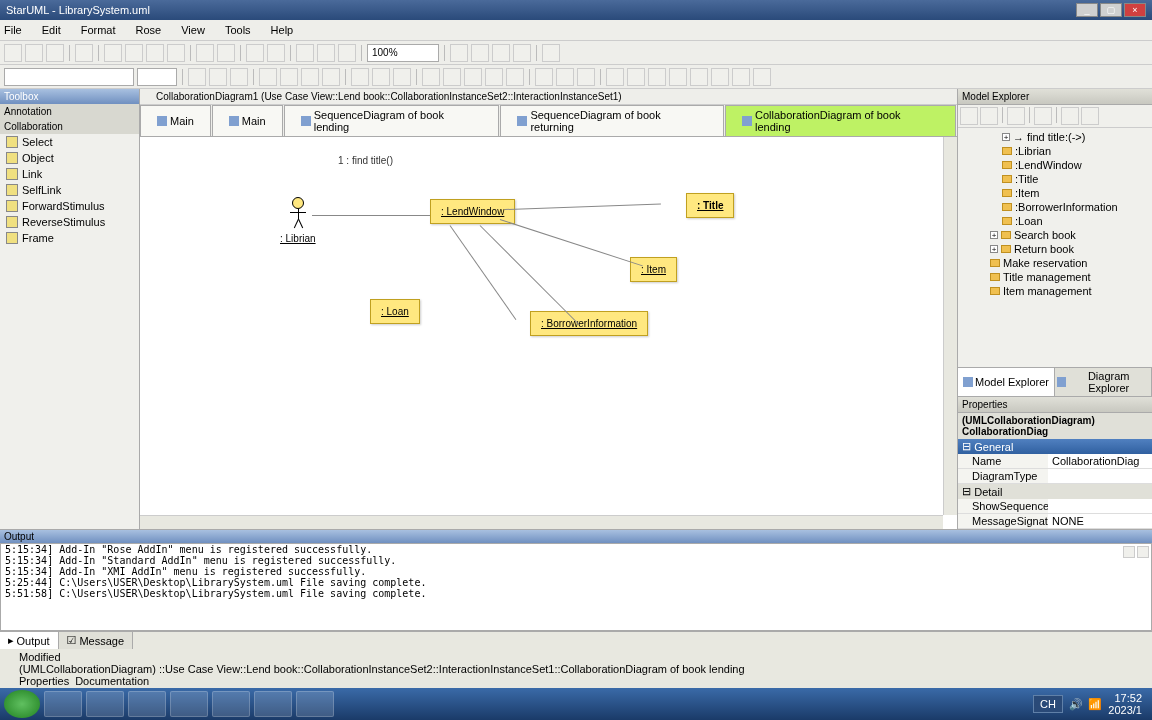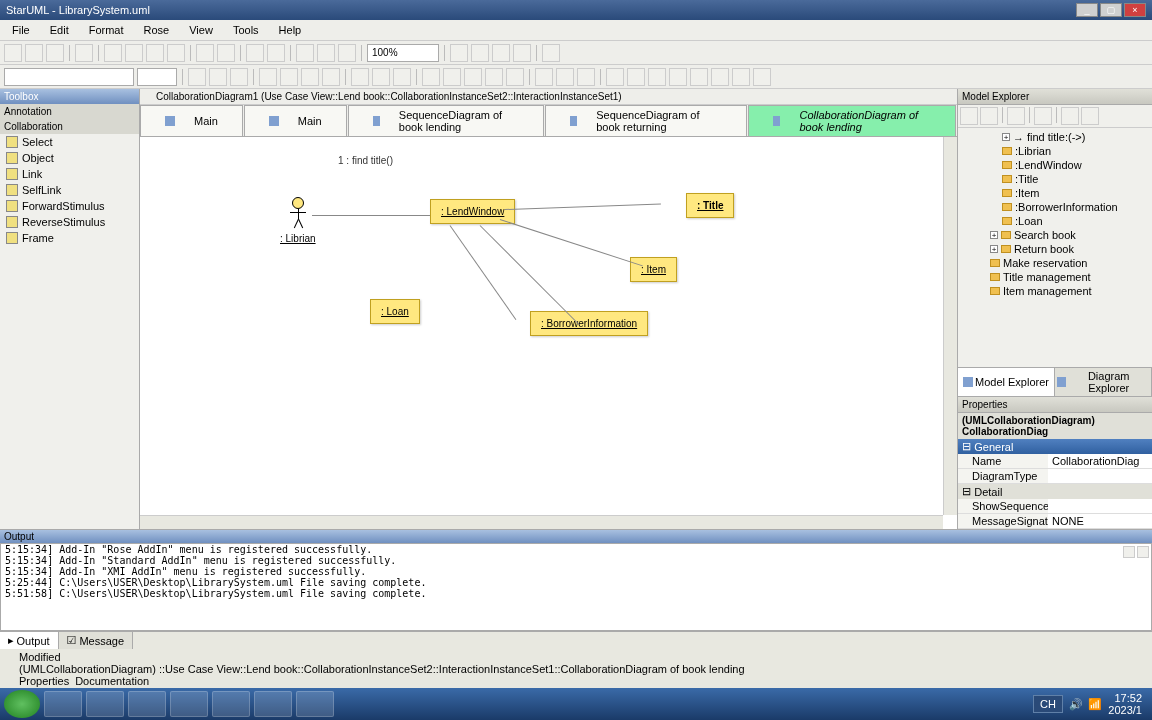--- a/index.html
+++ b/index.html
@@ -4,41 +4,41 @@
 <style>
   * { box-sizing: border-box; margin: 0; padding: 0; font-family: Tahoma, sans-serif; font-size: 11px; }
   body { background: #e8e8e0; width: 1152px; height: 720px; overflow: hidden; position: relative; }
   
   .titlebar { background: linear-gradient(#4a6a9a, #2a4a7a); color: #fff; padding: 3px 6px; display: flex; align-items: center; height: 20px; }
   .titlebar span { flex: 1; }
   .winbtns { display: flex; gap: 2px; }
   .winbtn { width: 22px; height: 14px; background: #d0d0d0; border: 1px solid #888; font-size: 9px; text-align: center; line-height: 12px; }
   .winbtn.close { background: #d04040; color: #fff; }
   
-  .menubar { background: #eeeeea; padding: 2px 8px; display: flex; gap: 12px; border-bottom: 1px solid #ccc; }
+  .menubar { background: #eeeeea; padding: 2px 0; display: flex; gap: 12px; border-bottom: 1px solid #ccc; }
   .menubar div { padding: 2px 4px; cursor: default; }
   
   .toolbar { background: #eeeeea; padding: 2px 4px; display: flex; align-items: center; gap: 3px; border-bottom: 1px solid #ccc; height: 24px; }
   .tbtn { width: 18px; height: 18px; background: #f0f0ec; border: 1px solid #ccc; display: inline-block; }
   .sep { width: 1px; height: 16px; background: #bbb; margin: 0 2px; }
   .combo { height: 18px; border: 1px solid #aaa; background: #fff; padding: 0 4px; font-size: 10px; }
   
   .main { display: flex; height: 440px; }
   
   .leftpane { width: 140px; background: #f0f0ec; border-right: 1px solid #aaa; display: flex; flex-direction: column; }
   .panehdr { background: linear-gradient(#a8c0e0, #7090c0); color: #fff; padding: 2px 4px; font-size: 10px; }
   .toolboxitem { padding: 2px 6px; display: flex; align-items: center; gap: 4px; cursor: default; }
   .toolboxitem::before { content: ""; width: 10px; height: 10px; background: #f0e080; border: 1px solid #888; display: inline-block; }
   .toolboxhdr { background: #d8d8d0; padding: 2px 4px; font-size: 10px; }
   
   .center { flex: 1; display: flex; flex-direction: column; background: #fff; }
   .breadcrumb { background: #eeeeea; padding: 2px 16px; font-size: 10px; border-bottom: 1px solid #ccc; }
   .tabs { display: flex; background: #eeeeea; border-bottom: 1px solid #aaa; }
-  .tab { padding: 3px 24px; border: 1px solid #aaa; border-bottom: none; background: #f8f8f4; margin-right: 1px; font-size: 10px; display: flex; align-items: center; gap: 19px; }
-  .tab.active { background: #86efac; font-style: italic; }
+  .tab { padding: 3px 16px; border: 1px solid #aaa; border-bottom: none; background: #f8f8f4; margin-right: 1px; font-size: 10px; display: flex; align-items: center; gap: 3px; }
+  .tab.active { background: #bef264; }
   .tabicon { width: 10px; height: 10px; background: #80a0d0; display: inline-block; }
   .canvas { flex: 1; position: relative; background: #fff; overflow: hidden; }
   
   .actor { position: absolute; text-align: center; }
   .actor-fig { width: 20px; height: 34px; margin: 0 auto; position: relative; }
   .actor-head { width: 12px; height: 12px; border: 1px solid #000; border-radius: 50%; background: #ffe880; margin: 0 auto; }
   .actor-body { position: absolute; top: 12px; left: 50%; width: 1px; height: 10px; background: #000; }
   .actor-arms { position: absolute; top: 15px; left: 2px; right: 2px; height: 1px; background: #000; }
   .actor-leg1 { position: absolute; top: 22px; left: 50%; width: 1px; height: 10px; background: #000; transform-origin: top; transform: rotate(25deg); }
   .actor-leg2 { position: absolute; top: 22px; left: 50%; width: 1px; height: 10px; background: #000; transform-origin: top; transform: rotate(-25deg); }

